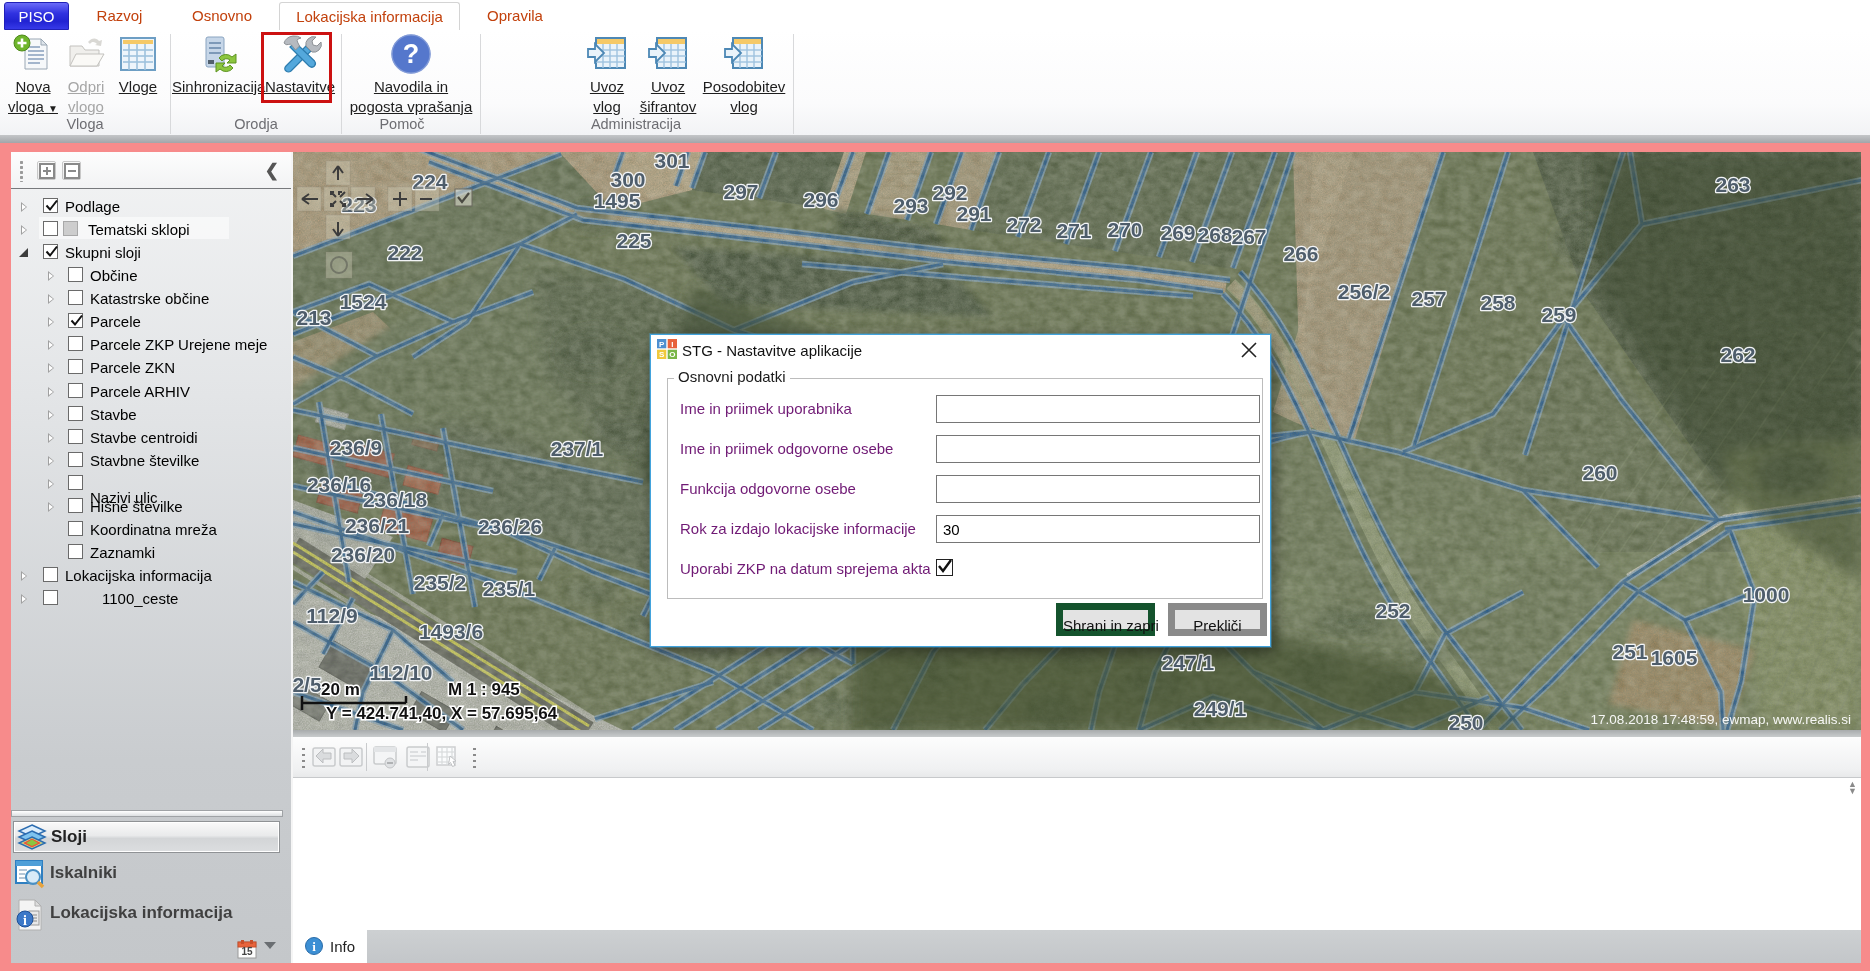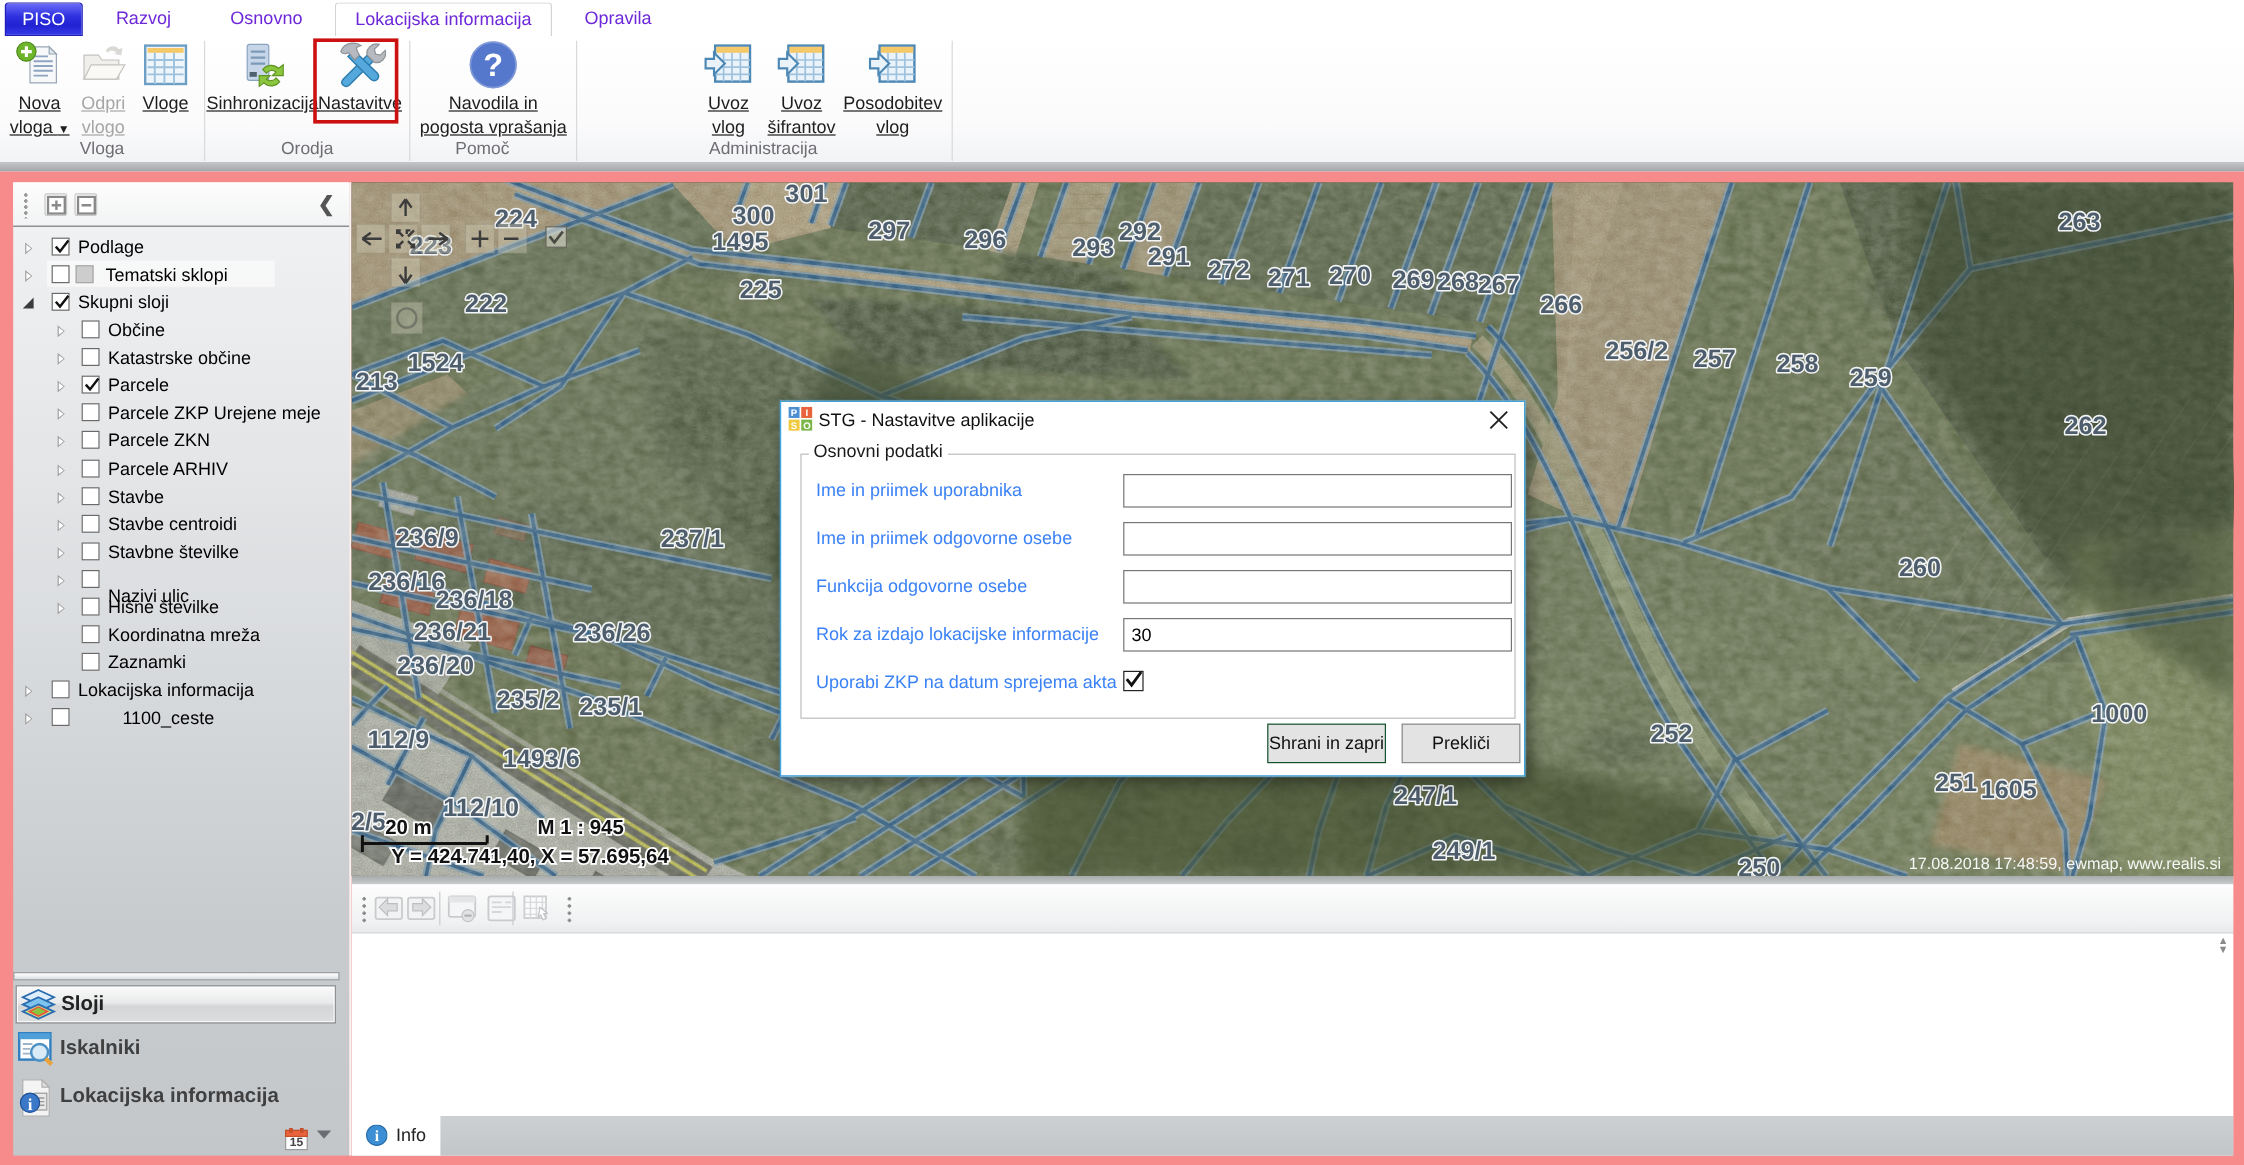--- a/index.html
+++ b/index.html
@@ -1,20 +1,20 @@
 <!DOCTYPE html>
 <html><head>
 <meta charset="utf-8">
 <style>
 html,body{margin:0;padding:0;width:1870px;height:971px;overflow:hidden;
  font-family:"Liberation Sans",sans-serif;background:#fff;}
 *{box-sizing:border-box;}
 
 #tabbar{position:absolute;left:0;top:0;width:1870px;height:30px;background:#fff;}
-.tab{position:absolute;top:2px;height:28px;line-height:28px;font-size:15px;color:#6d28d9;text-align:center;}
+.tab{position:absolute;top:2px;height:28px;line-height:28px;font-size:15px;color:#c2410c;text-align:center;}
 #tab-piso{left:4px;width:65px;background:linear-gradient(#6a6bf8 0%,#3032e0 40%,#2123d2 70%,#3639e8);color:#fff;border-radius:3px 3px 0 0;border:1px solid #2020b8;}
 #tab-active{left:279px;width:181px;background:#fff;border:1px solid #d4d4d4;border-bottom:none;border-radius:3px 3px 0 0;}
 
 #ribbon{position:absolute;left:0;top:30px;width:1870px;height:105px;background:linear-gradient(#ffffff,#fbfbfc 70%,#f2f3f5);}
 .rsep{position:absolute;top:4px;height:100px;width:1px;background:#d8d9db;}
 .rgroup-label{position:absolute;top:86px;height:16px;font-size:14.5px;color:#6d6d72;text-align:center;}
 .rbtn{position:absolute;top:2px;text-align:center;font-size:15px;color:#1e1e1e;}
 .rbtn .lbl{margin-top:1px;line-height:19.5px;text-decoration:underline;}
 .rbtn.dis{color:#a6a6a6;}
 .ric{height:44px;display:flex;align-items:center;justify-content:center;}
@@ -41,23 +41,23 @@
 #bp-top{position:absolute;left:0;top:0;width:1568px;height:7px;background:linear-gradient(#a8abac,#c9cccd);}
 #bp-toolbar{position:absolute;left:0;top:7px;width:1568px;height:41px;background:linear-gradient(#fdfdfd,#f0f1f2 80%,#e8e9ea);border-bottom:1px solid #c7c9cb;}
 #bp-white{position:absolute;left:0;top:48px;width:1568px;height:152px;background:#fff;}
 #bp-tabs{position:absolute;left:0;top:200px;width:1568px;height:33px;background:linear-gradient(#cdd0d2,#c3c6c9);}
 #tab-info{position:absolute;left:0;top:0;width:74px;height:33px;background:#fff;font-size:15px;color:#222;}
 
 #dialog{position:absolute;left:650px;top:334px;width:621px;height:313px;background:#fff;border:1px solid #42a3dd;box-shadow:0 0 0 1px rgba(66,163,221,.35), 3px 5px 14px rgba(0,0,0,.45);font-size:15px;color:#111;}
 #dlg-title{position:absolute;left:0;top:0;width:100%;height:30px;}
 #dlg-group{position:absolute;left:16px;top:43px;width:596px;height:221px;border:1px solid #bcbcbc;}
 #dlg-group-label{position:absolute;left:6px;top:-11px;background:#fff;padding:0 4px;font-size:15px;color:#1a1a1a;}
-.dlg-row-label{position:absolute;left:12px;font-size:15px;color:#3b82f6;}
+.dlg-row-label{position:absolute;left:12px;font-size:15px;color:#701a75;}
 .dlg-input{position:absolute;left:268px;width:324px;height:28px;border:1px solid #767676;background:#fff;font-size:15px;padding:2px 6px;font-family:"Liberation Sans",sans-serif;}
-.dlg-btn{position:absolute;top:268px;height:33px;background:#e3e3e3;border:1px solid #14532d;font-size:15px;color:#111;text-align:center;line-height:31px;white-space:nowrap;}
+.dlg-btn{position:absolute;top:268px;height:33px;background:#e3e3e3;border:7px solid #14532d;font-size:15px;color:#111;text-align:center;line-height:31px;white-space:nowrap;}
 </style>
 </head>
 <body>
 
 <div id="tabbar">
   <div class="tab" id="tab-piso">PISO</div>
   <div class="tab" style="left:92px;width:55px;">Razvoj</div>
   <div class="tab" style="left:188px;width:68px;">Osnovno</div>
   <div class="tab" id="tab-active">Lokacijska informacija</div>
   <div class="tab" style="left:484px;width:62px;">Opravila</div>

